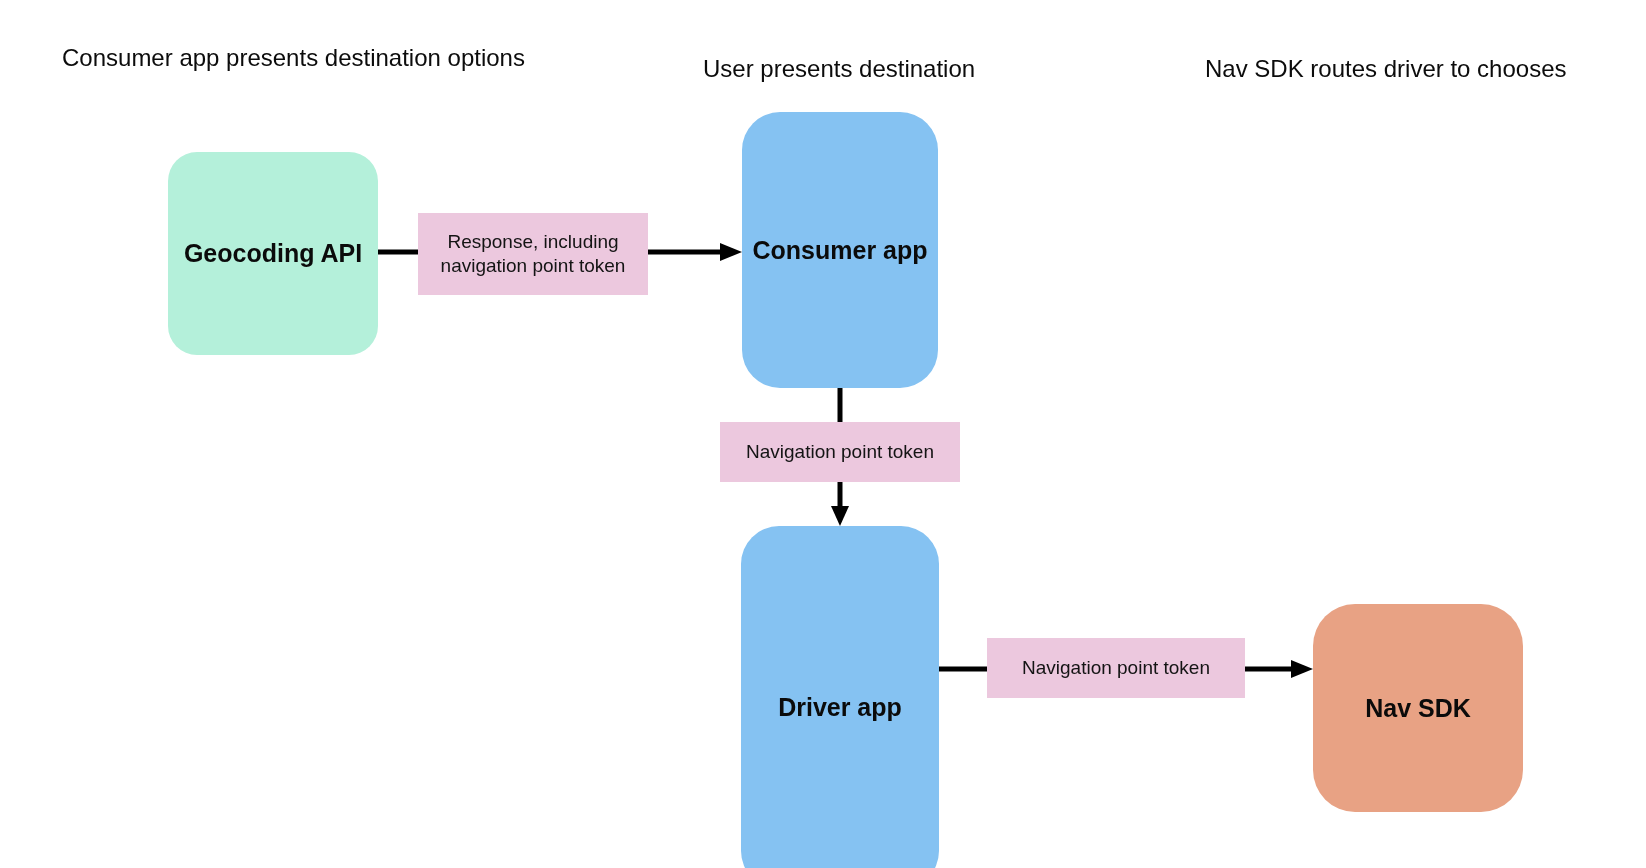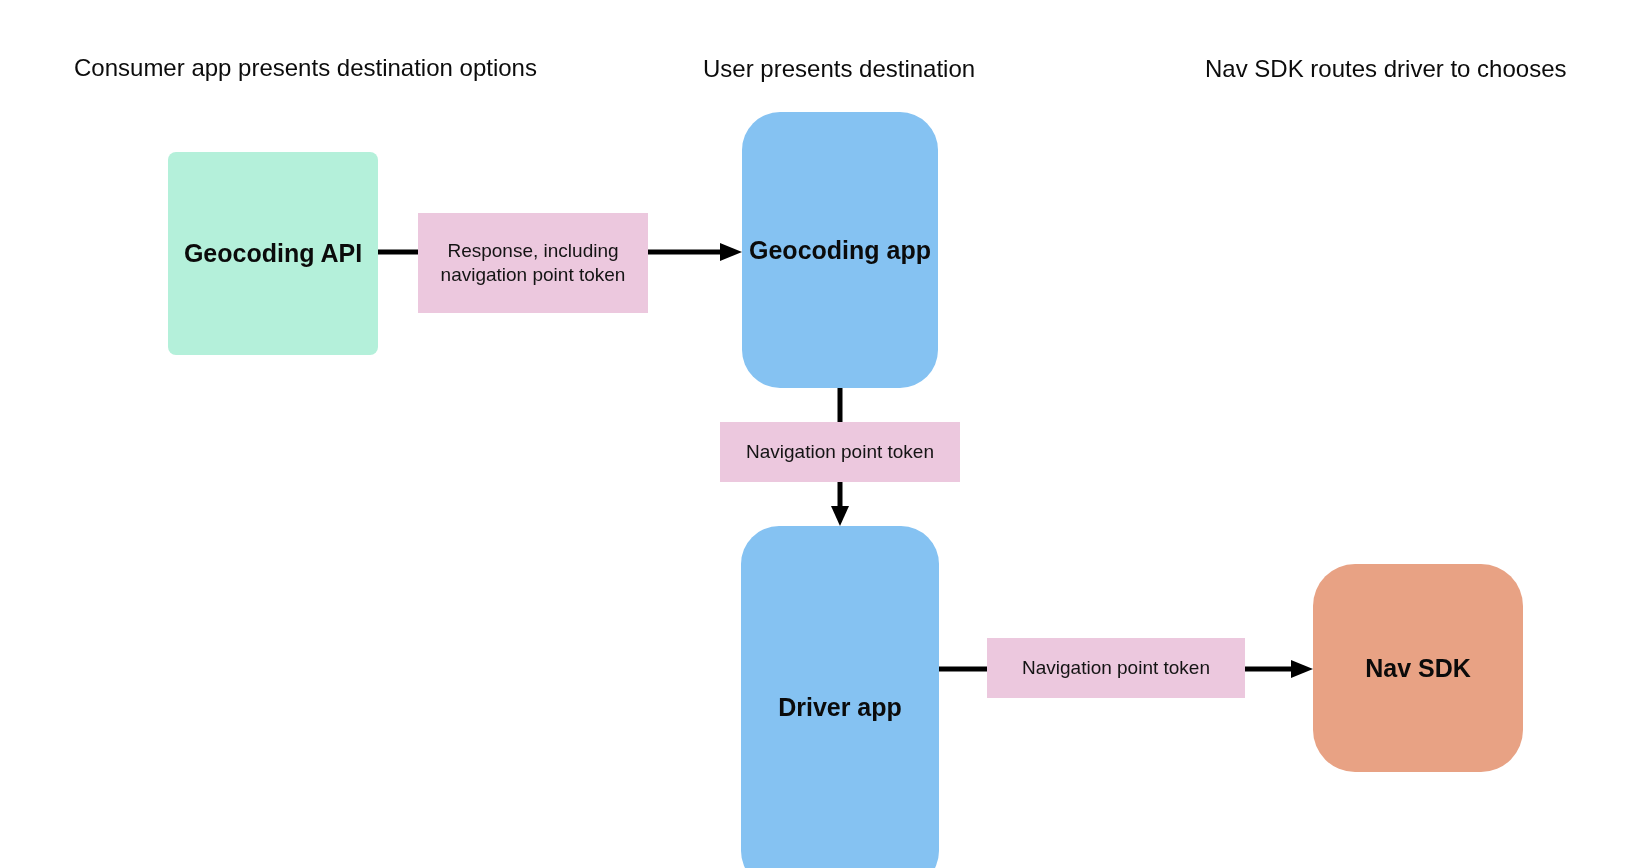--- a/index.html
+++ b/index.html
@@ -13,21 +13,21 @@
   }
   .caption {
     position: absolute;
     font-size: 24px;
     line-height: 28px;
     font-weight: 400;
     color: #0c0c0c;
     white-space: nowrap;
     z-index: 3;
   }
-  .caption-1 { left: 62px;   top: 54px; margin-left: 12px; }
+  .caption-1 { left: 62px;   top: 44px; }
   .caption-2 { left: 703px;  top: 55px; }
   .caption-3 { left: 1205px; top: 55px; }
 
   .arrows {
     position: absolute;
     left: 0; top: 0;
     width: 1646px; height: 868px;
     z-index: 1;
   }
   .arrows line    { stroke: #000000; stroke-width: 5px; }
@@ -37,38 +37,38 @@
     position: absolute;
     display: flex;
     align-items: center;
     justify-content: center;
     font-weight: 700;
     font-size: 25px;
     color: #0b0b0b;
     text-align: center;
     z-index: 2;
   }
-  .node-geocoding { left: 168px;  top: 152px; width: 210px; height: 203px; border-radius: 8px; }
+  .node-geocoding { left: 168px;  top: 152px; width: 210px; height: 203px; border-radius: 29px; }
   .node-consumer  { left: 742px;  top: 112px; width: 196px; height: 276px; border-radius: 38px; }
   .node-driver    { left: 741px;  top: 526px; width: 198px; height: 363px; border-radius: 38px; }
   .node-navsdk    { left: 1313px; top: 564px; width: 210px; height: 208px; border-radius: 42px; }
 
   .edge-label {
     position: absolute;
     display: flex;
     align-items: center;
     justify-content: center;
     text-align: center;
     font-size: 19px;
     line-height: 24px;
     font-weight: 400;
     color: #141414;
     z-index: 2;
   }
-  .edge-label-1 { left: 418px; top: 213px; width: 230px; height: 100px; }
+  .edge-label-1 { left: 418px; top: 213px; width: 230px; height: 82px; }
   .edge-label-1 .el-text { max-width: 185px; }
   .edge-label-2 { left: 720px; top: 422px; width: 240px; height: 60px; }
   .edge-label-3 { left: 987px; top: 638px; width: 258px; height: 60px; }
 </style>
 </head>
 <body>
 
 <div class="canvas">
 
   <div class="caption caption-1">Consumer app presents destination options</div>
@@ -88,28 +88,28 @@
       <line x1="939" y1="669" x2="1293" y2="669"></line>
       <polygon points="1291,660 1291,678 1313,669"></polygon>
     </g>
   </svg>
 
   <div class="node node-geocoding" style="background-color: rgb(180, 240, 218);">
     <span>Geocoding API</span>
   </div>
 
   <div class="node node-consumer" style="background-color: rgb(133, 194, 242);">
-    <span>Geocoding app</span>
+    <span>Consumer app</span>
   </div>
 
   <div class="node node-driver" style="background-color: rgb(133, 194, 242);">
     <span>Driver app</span>
   </div>
 
-  <div class="node node-navsdk" style="background-color: rgb(232, 162, 132);">
+  <div class="node node-navsdk" style="background-color: rgb(232, 162, 132); margin-top: 40px;">
     <span>Nav SDK</span>
   </div>
 
   <div class="edge-label edge-label-1" style="background-color: rgb(236, 200, 222);">
     <span class="el-text">Response, including navigation point token</span>
   </div>
 
   <div class="edge-label edge-label-2" style="background-color: rgb(236, 200, 222);">
     <span class="el-text">Navigation point token</span>
   </div>

